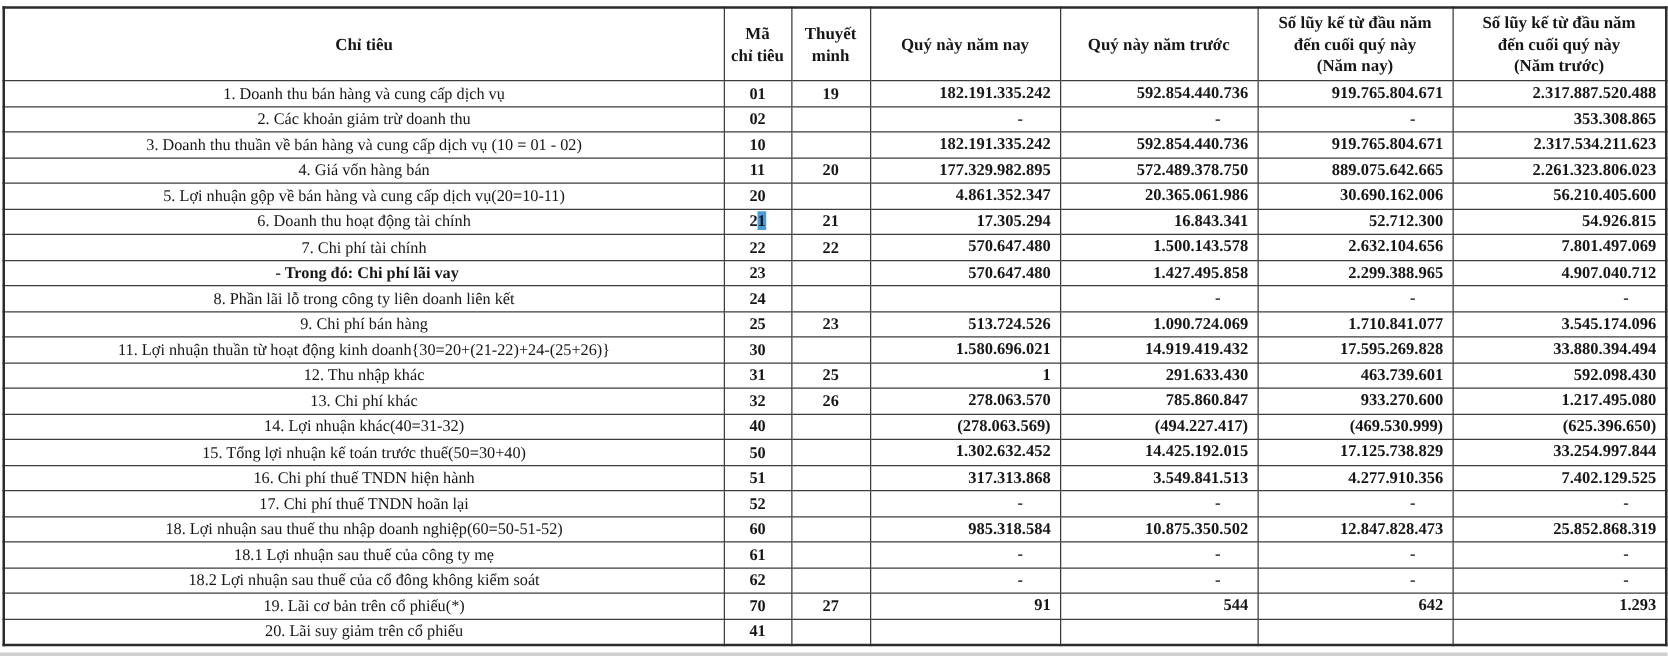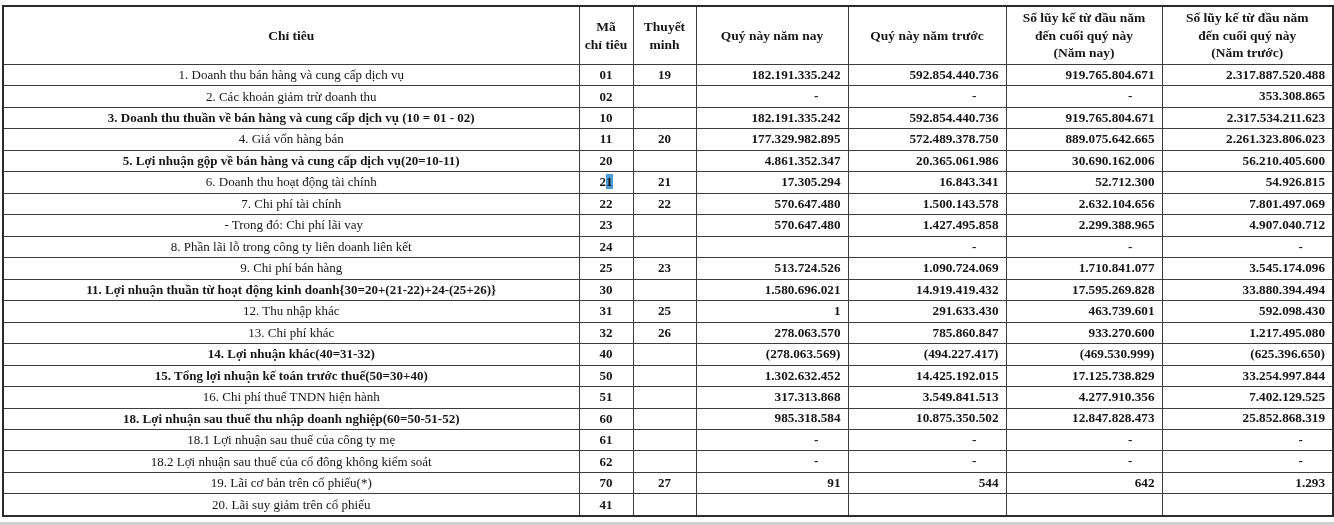--- a/index.html
+++ b/index.html
@@ -43,22 +43,22 @@
     font-size: 13px;
     line-height: 1.1;
     vertical-align: middle;
     padding: 0 4px;
   }
   td.label {
     text-align: center;
     padding-left: 4px;
     white-space: nowrap;
   }
-  td.label.indent { padding-left: 9px; }
-  td.label.bold { font-weight: bold; }
+  td.label.indent { padding-left: 9px; font-weight: bold; }
+  td.label.bold { font-weight: normal; }
   td.code, td.note {
     text-align: center;
     font-weight: bold;
   }
   td.num {
     text-align: right;
     font-weight: bold;
     font-size: 13.2px;
     padding-right: 7px;
     white-space: nowrap;
@@ -247,20 +247,29 @@
         <tr>
           <td class="label">16. Chi phí thuế TNDN hiện hành</td>
           <td class="code">51</td>
           <td class="note"></td>
           <td class="num">317.313.868</td>
           <td class="num">3.549.841.513</td>
           <td class="num">4.277.910.356</td>
           <td class="num">7.402.129.525</td>
         </tr>
         <tr>
+          <td class="label">17. Chi phí thuế TNDN hoãn lại</td>
+          <td class="code">52</td>
+          <td class="note"></td>
+          <td class="num dash">-</td>
+          <td class="num dash">-</td>
+          <td class="num dash">-</td>
+          <td class="num dash">-</td>
+        </tr>
+        <tr>
           <td class="label bold">18. Lợi nhuận sau thuế thu nhập doanh nghiệp(60=50-51-52)</td>
           <td class="code">60</td>
           <td class="note"></td>
           <td class="num">985.318.584</td>
           <td class="num">10.875.350.502</td>
           <td class="num">12.847.828.473</td>
           <td class="num">25.852.868.319</td>
         </tr>
         <tr>
           <td class="label">18.1 Lợi nhuận sau thuế của công ty mẹ</td>

